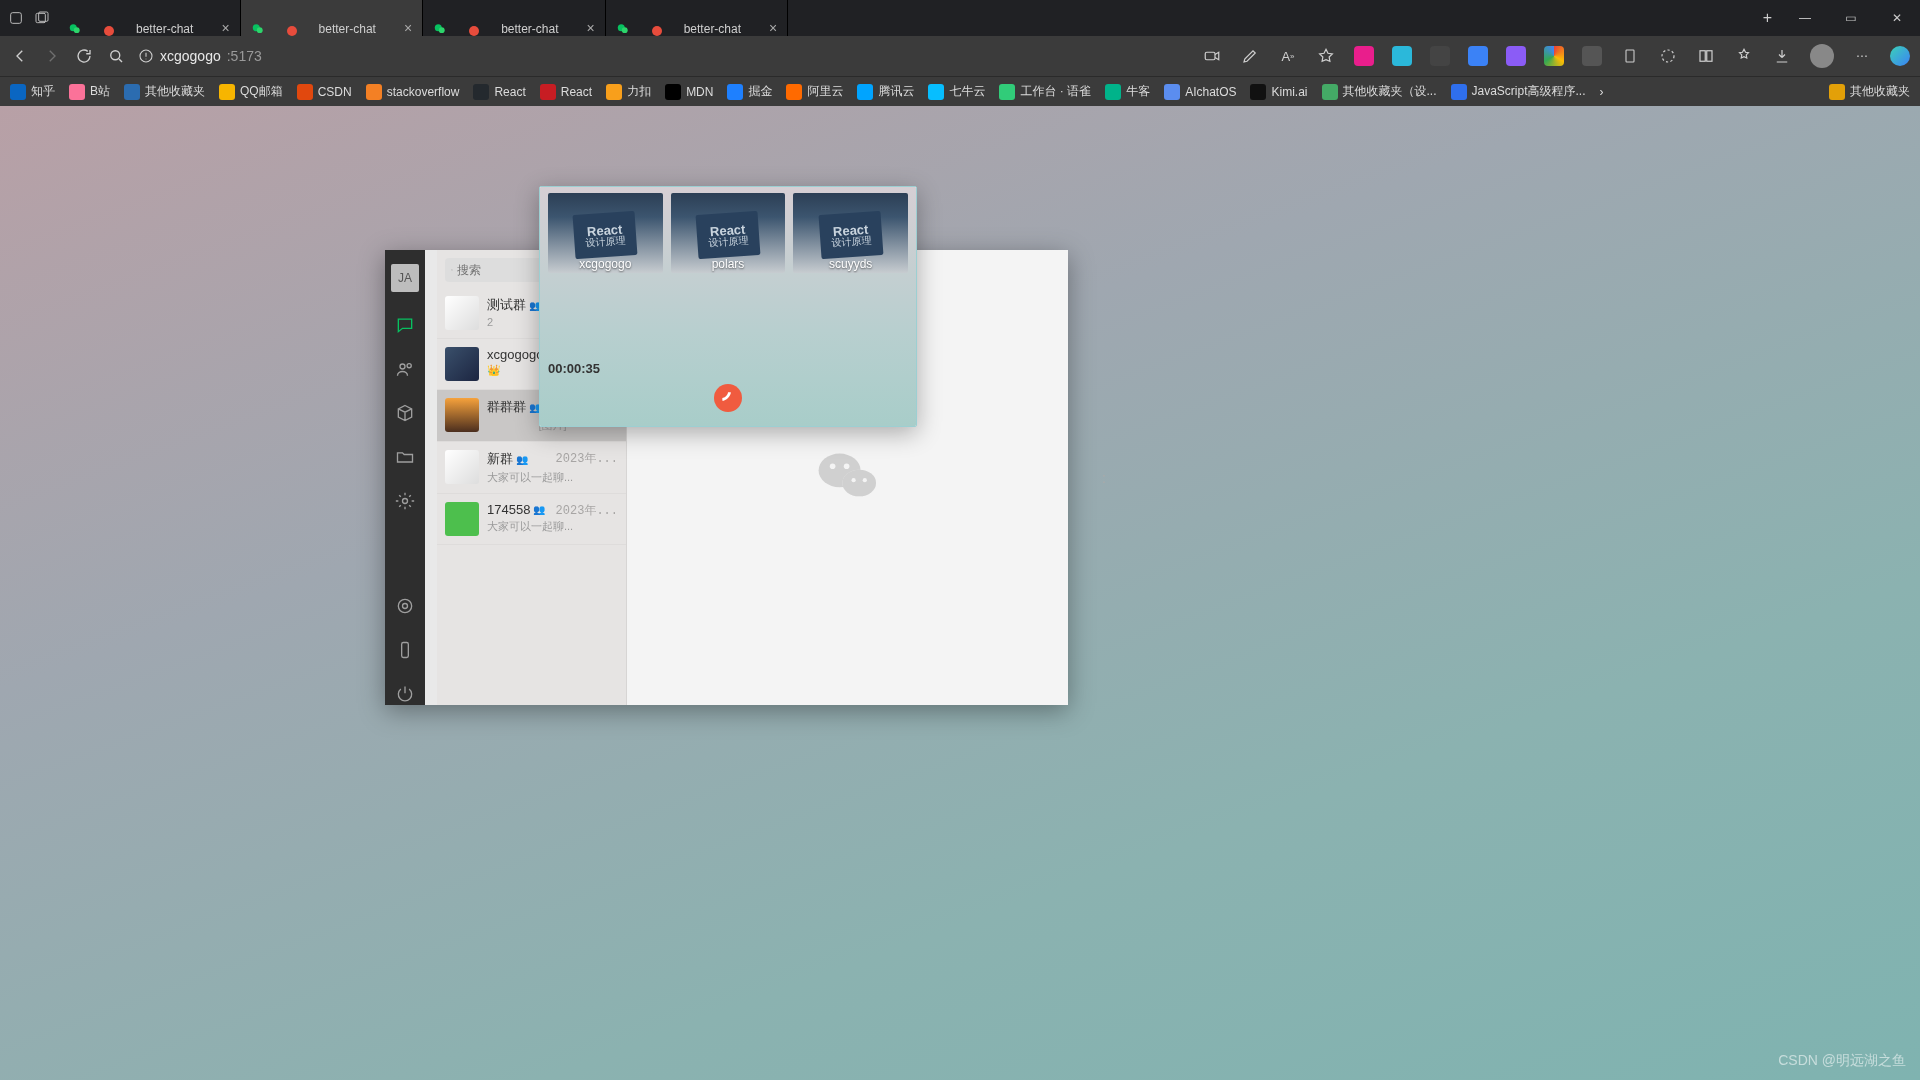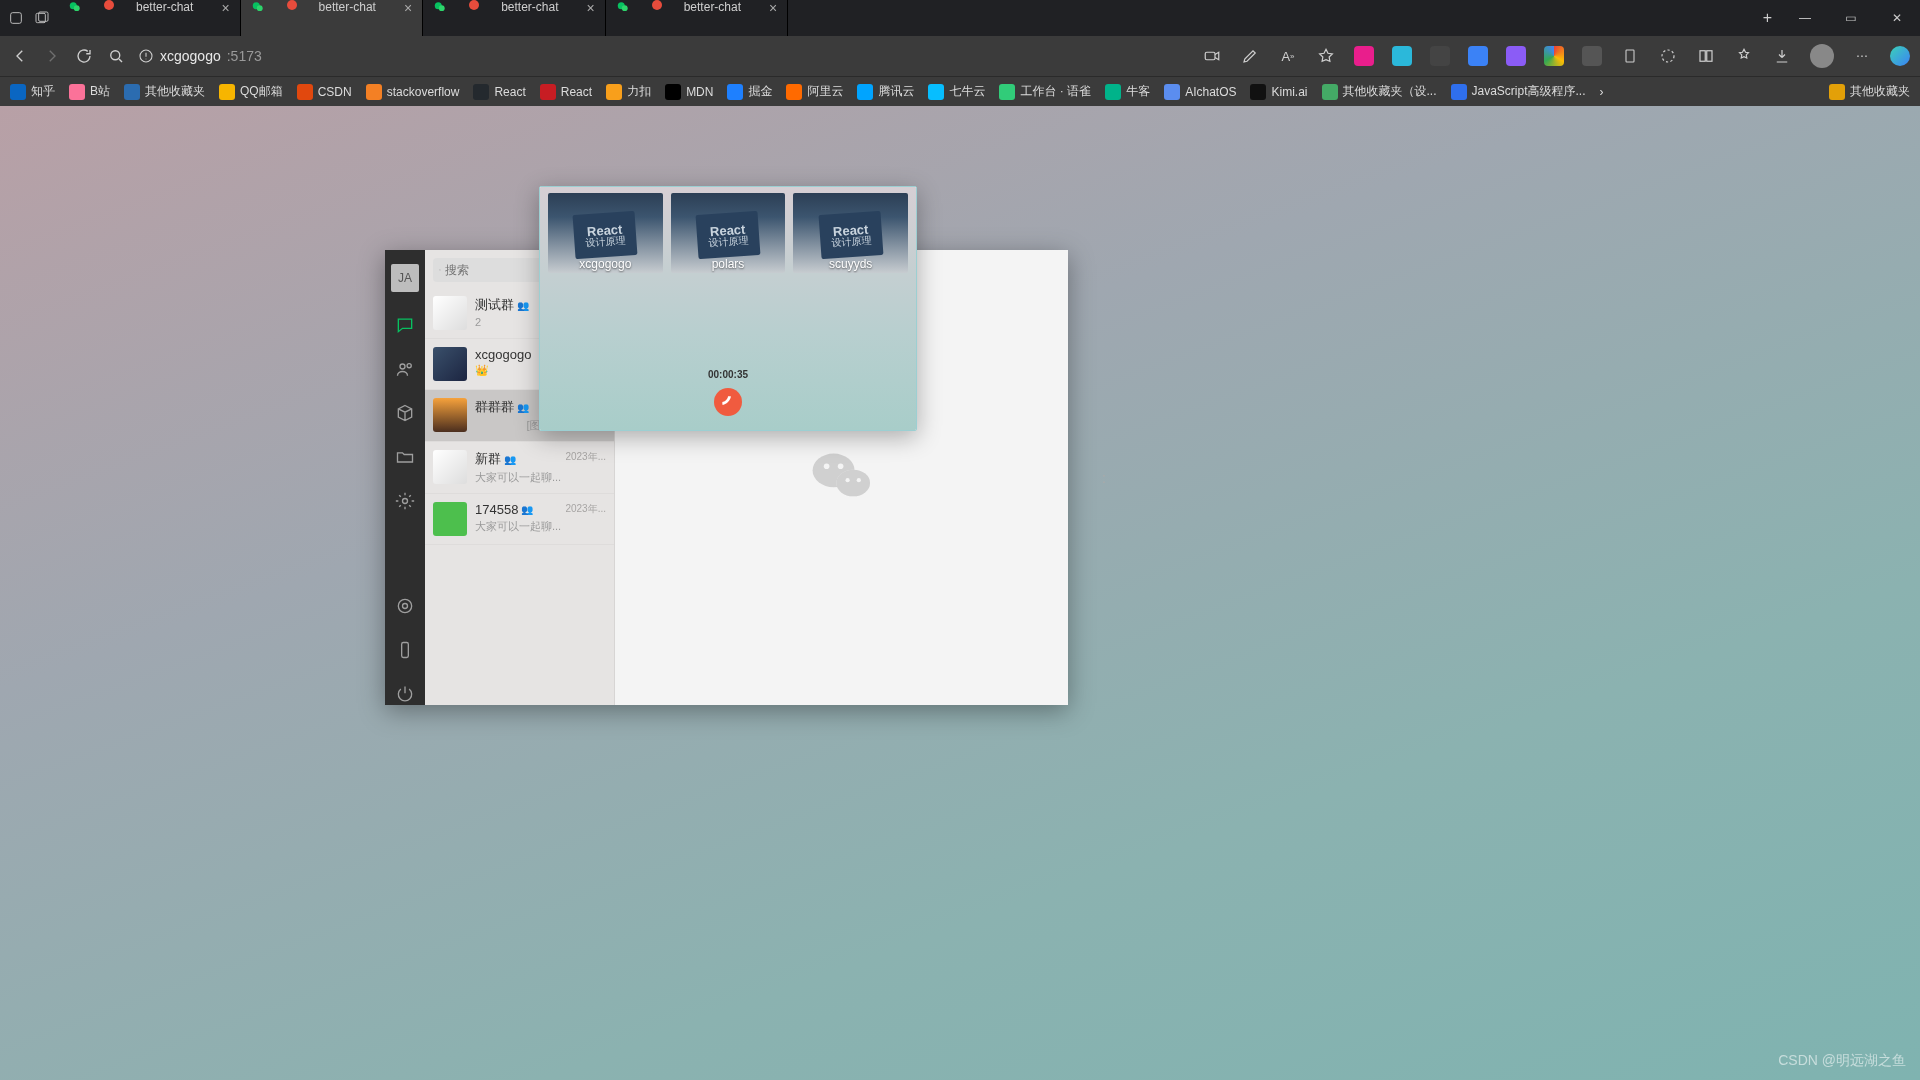--- a/index.html
+++ b/index.html
@@ -4,21 +4,21 @@
 <style>
   * { margin: 0; padding: 0; box-sizing: border-box; font-family: "Segoe UI", "Microsoft YaHei", sans-serif; }
   body { width: 1920px; height: 1080px; overflow: hidden; background: #202020; }
 
   
   .browser { display: flex; flex-direction: column; height: 100%; }
   .tabbar { height: 36px; background: #202124; display: flex; align-items: stretch; color: #cfcfcf; font-size: 12px; }
   .winicons-left { display: flex; align-items: center; padding: 0 8px; gap: 10px; }
   .winicons-left svg { width: 16px; height: 16px; fill: none; stroke: #bbb; stroke-width: 1.5; }
   .tabs { display: flex; flex: 1; align-items: stretch; }
-  .tab { display: flex; align-items: flex-start; gap: 22px; padding: 0 10px; max-width: 200px; border-right: 1px solid #000; cursor: default; }
+  .tab { display: flex; align-items: flex-end; gap: 22px; padding: 0 10px; max-width: 200px; border-right: 1px solid #000; cursor: default; }
   .tab.active { background: #3b3b3b; }
   .tab .dot { width: 10px; height: 10px; border-radius: 50%; background: #e74c3c; display: inline-block; }
   .tab .favicon { width: 14px; height: 14px; display: inline-flex; align-items: center; justify-content: center; }
   .tab .favicon svg { width: 14px; height: 14px; }
   .tab .close { margin-left: 6px; font-size: 14px; color: #aaa; }
   .newtab { display: flex; align-items: center; padding: 0 10px; color: #ccc; font-size: 16px; }
   .wincontrols { display: flex; align-items: center; }
   .wincontrols div { width: 46px; display: flex; align-items: center; justify-content: center; color: #ccc; font-size: 12px; }
 
   .addrbar { height: 40px; background: #3b3b3b; display: flex; align-items: center; gap: 12px; padding: 0 10px; color: #cfcfcf; }
@@ -42,51 +42,51 @@
   .viewport { position: relative; flex: 1; background: linear-gradient(160deg, #b8a0a6 0%, #9fa7b0 35%, #8bb2b0 70%, #7fb3b0 100%); overflow: hidden; }
 
   .chatapp { position: absolute; left: 385px; top: 144px; width: 683px; height: 455px; background: #e9e9e9; display: flex; box-shadow: 0 6px 24px rgba(0,0,0,.35); }
   .rail { width: 40px; background: #2e2e2e; display: flex; flex-direction: column; align-items: center; padding-top: 14px; gap: 22px; }
   .rail .me { width: 28px; height: 28px; background: #bdbdbd; color: #555; font-size: 12px; display: flex; align-items: center; justify-content: center; border-radius: 2px; }
   .rail .ricon { width: 22px; height: 22px; display: flex; align-items: center; justify-content: center; }
   .rail .ricon svg { width: 20px; height: 20px; fill: none; stroke: #9e9e9e; stroke-width: 1.6; }
   .rail .ricon.active svg { stroke: #07c160; }
   .rail .rspacer { flex: 1; }
 
-  .convcol { width: 190px; background: #e6e4e3; display: flex; flex-direction: column; border-right: 1px solid #d7d5d4; }
+  .convcol { width: 190px; background: #e6e4e3; display: flex; flex-direction: column; border-right: 1px solid #d7d5d4; margin-left: 12px; }
   .searchwrap { padding: 8px 8px 6px; }
   .searchbox { height: 24px; background: #ddd; border-radius: 4px; display: flex; align-items: center; padding: 0 6px; gap: 4px; }
   .searchbox svg { width: 12px; height: 12px; stroke: #888; fill: none; stroke-width: 2; }
   .searchbox input { border: none; background: transparent; font-size: 12px; color: #666; outline: none; flex: 1; }
   .convitem { display: flex; align-items: flex-start; padding: 8px; gap: 8px; border-bottom: 1px solid #dedcdb; position: relative; }
   .convitem.sel { background: #c9c7c6; text-align: center; }
   .convitem .av { width: 34px; height: 34px; border-radius: 3px; background: #888; flex-shrink: 0; }
   .convitem .meta { flex: 1; min-width: 0; }
   .convitem .row1 { display: flex; align-items: center; gap: 3px; font-size: 13px; color: #333; }
   .convitem .row1 .grpic { font-size: 10px; color: #888; }
   .convitem .row2 { font-size: 11px; color: #9a9a9a; margin-top: 2px; white-space: nowrap; overflow: hidden; text-overflow: ellipsis; }
-  .convitem .ts { position: absolute; right: 8px; top: 8px; font-size: 10px; color: #a7a5a4; }
+  .convitem .ts { position: absolute; right: 8px; top: 8px; font-size: 12px; color: #a7a5a4; font-family: Liberation Mono, monospace; }
   .strike { text-decoration: line-through; text-decoration-color: #888; }
 
   .mainpane { flex: 1; background: #f4f4f4; display: flex; align-items: center; justify-content: center; position: relative; }
   .wechat-logo svg { width: 70px; height: 56px; fill: #d0d0d0; }
   .colon { position: absolute; right: -38px; top: 50%; transform: translateY(-50%); color: #aaa; font-size: 14px; }
 
   
   .calloverlay { position: absolute; left: 539px; top: 80px; width: 378px; background: #fff; border: 1px solid #9ccfd2; box-shadow: 0 6px 24px rgba(0,0,0,.3); z-index: 50; border-radius: 2px; overflow: hidden; }
   .callhead { height: 24px; background: #f8d7e0; display: flex; align-items: center; justify-content: center; position: relative; font-size: 13px; font-weight: 600; color: #333; }
   .callhead .fs { position: absolute; right: 6px; top: 4px; color: #2e9e6f; font-size: 12px; }
   .callbody { background: linear-gradient(180deg, #d6cfd4 0%, #b8cfcf 60%, #a8cdc9 100%); padding: 6px 8px 14px; }
   .tiles { display: flex; gap: 8px; }
   .tile { position: relative; flex: 1; height: 80px; border-radius: 2px; overflow: hidden; background: linear-gradient(180deg, #2c3f55 0%, #3c556f 30%, #c7ccd0 100%); }
   .tile .book { position: absolute; left: 50%; top: 20px; transform: translateX(-50%) rotate(-4deg); width: 62px; height: 44px; background: #29415d; border-radius: 2px; color: #c9d4de; font-size: 10px; display: flex; flex-direction: column; align-items: center; justify-content: center; line-height: 1; }
   .tile .book .big { font-size: 13px; font-weight: 600; }
   .tile .uname { position: absolute; left: 0; right: 0; bottom: 2px; text-align: center; color: #fff; font-size: 12px; text-shadow: 0 1px 2px rgba(0,0,0,.6); }
   .callbody .gap { height: 80px; }
-  .timer { text-align: center; margin-top: 16px; font-size: 10px; color: #333; font-weight: 600; }
+  .timer { text-align: left; margin-top: 8px; font-size: 13px; color: #333; font-weight: 600; }
   .hangup { margin: 8px auto 0; width: 28px; height: 28px; border-radius: 50%; background: #f05b3f; display: flex; align-items: center; justify-content: center; }
   .hangup svg { width: 16px; height: 16px; fill: #fff; }
 
   .watermark { position: absolute; right: 14px; bottom: 10px; color: rgba(255,255,255,.55); font-size: 14px; }
 </style>
 </head>
 <body>
 
 <div class="browser">
 

